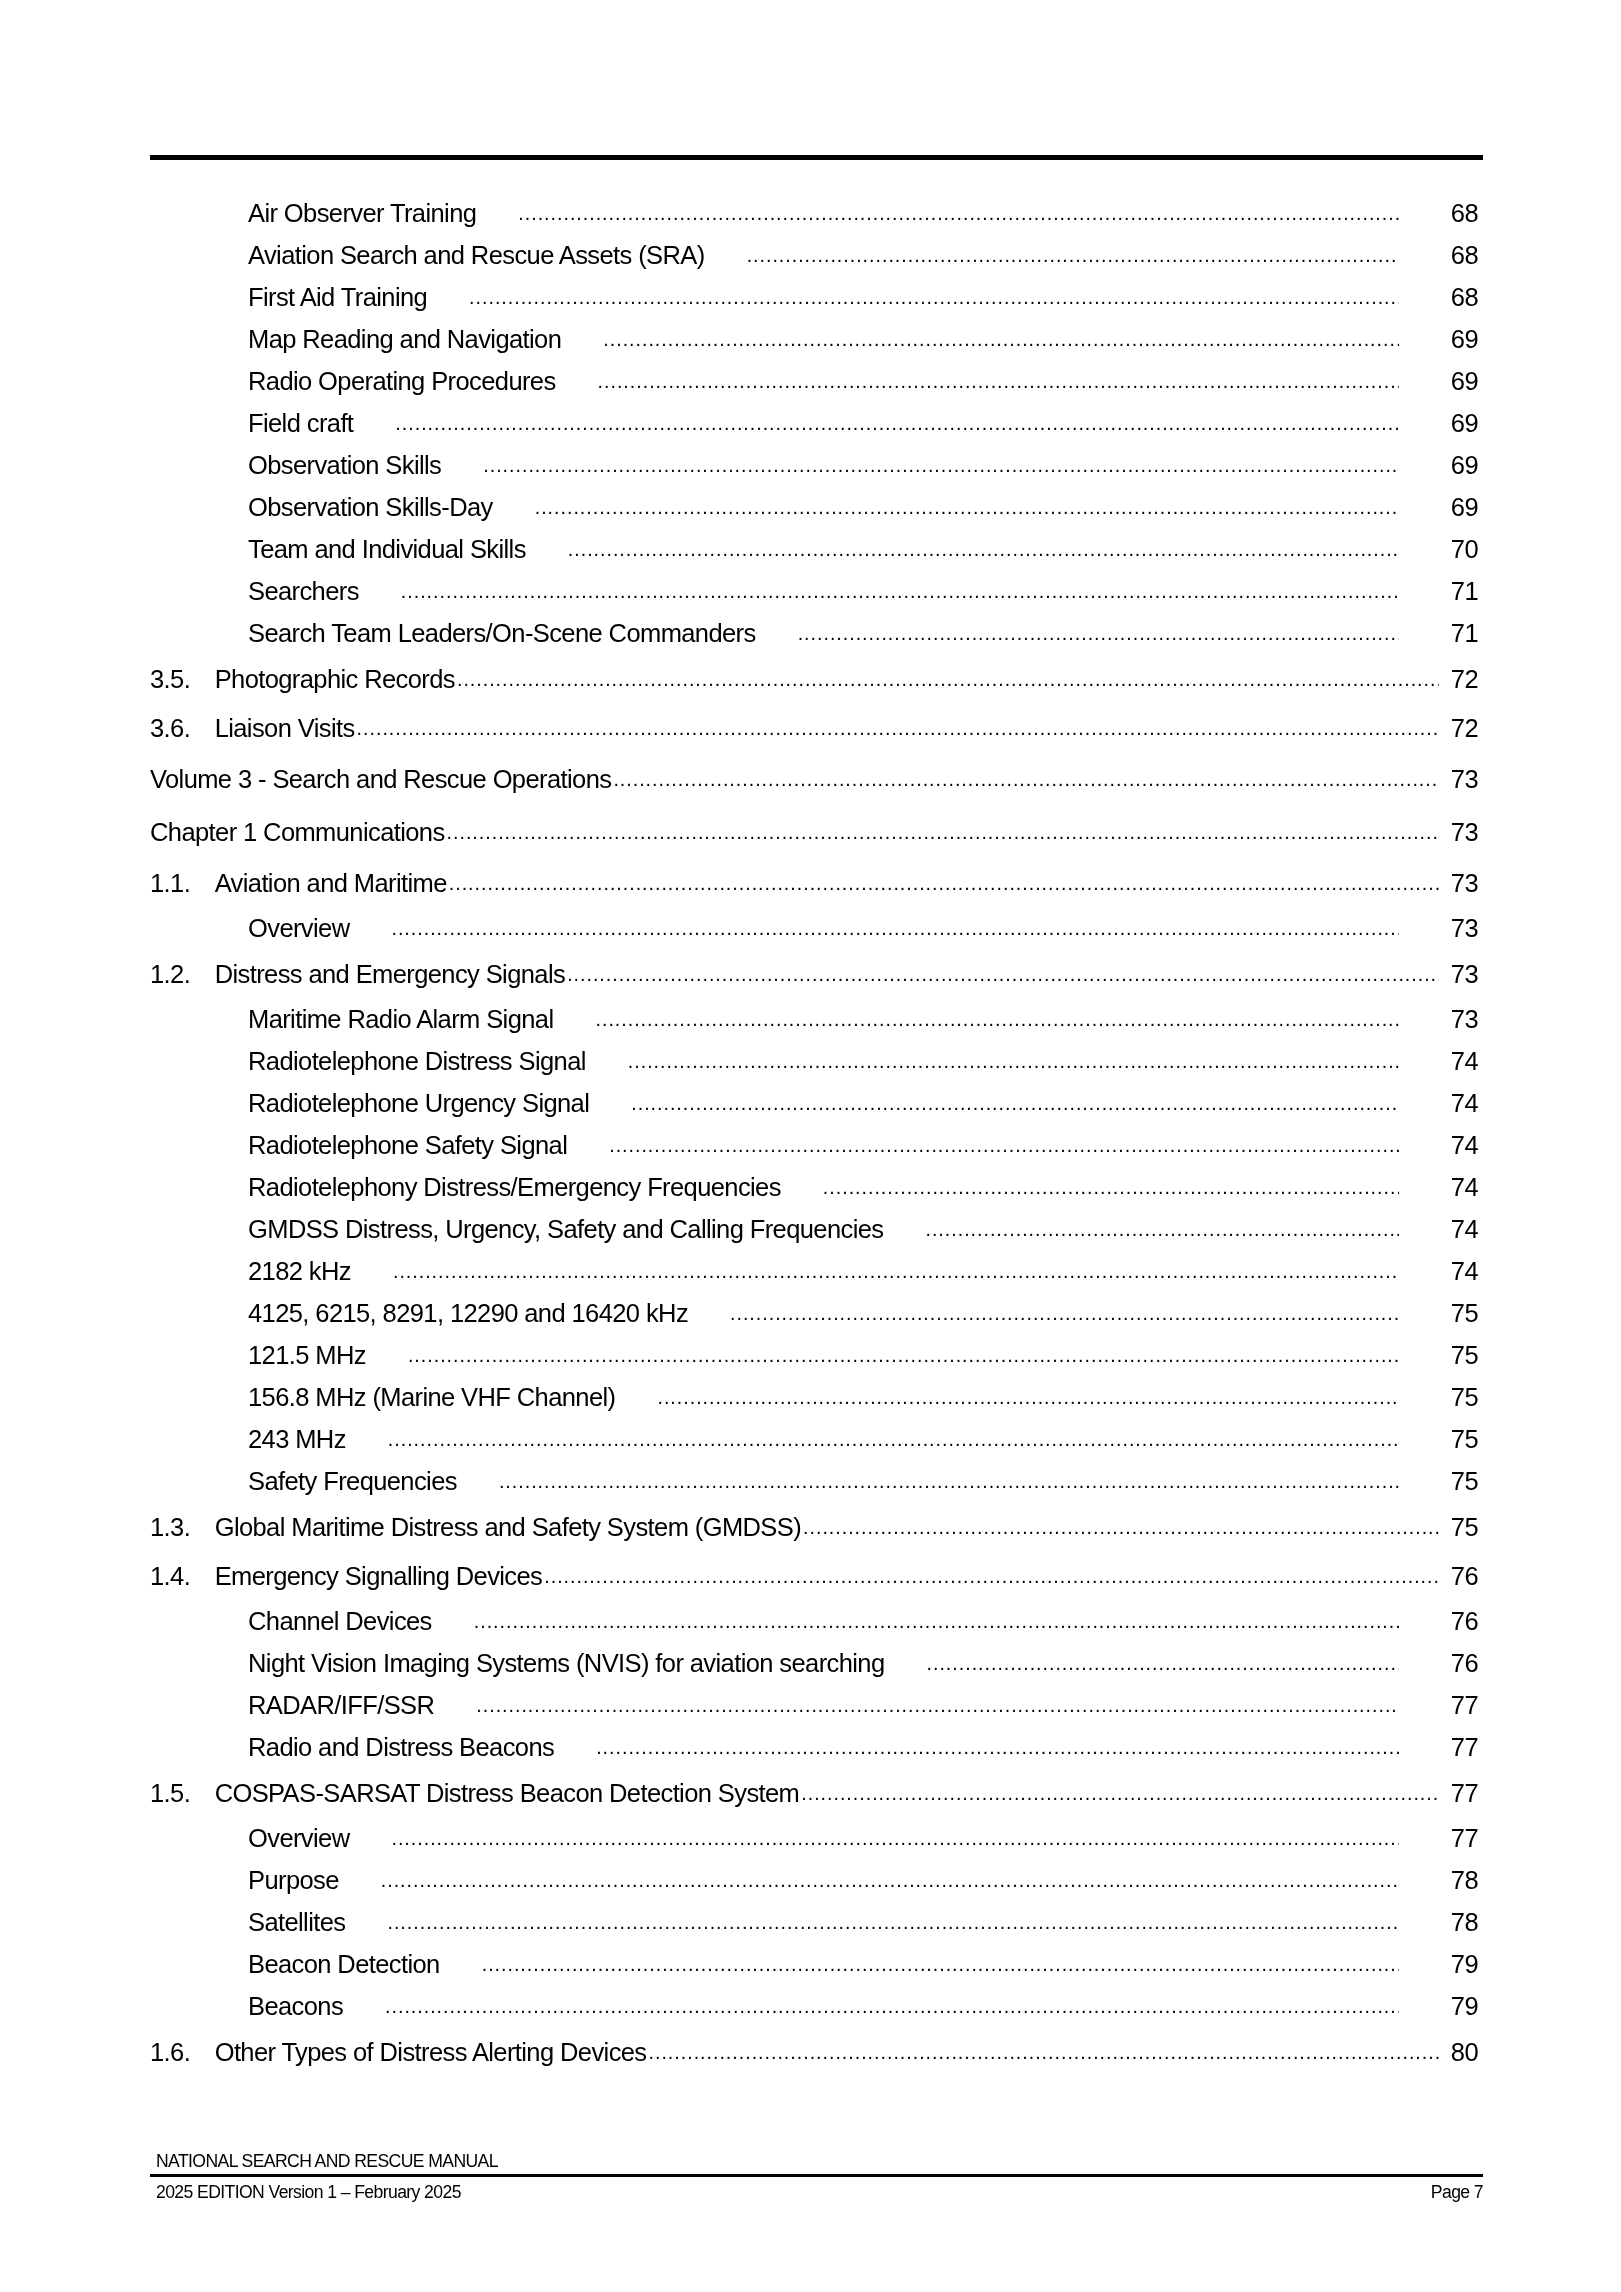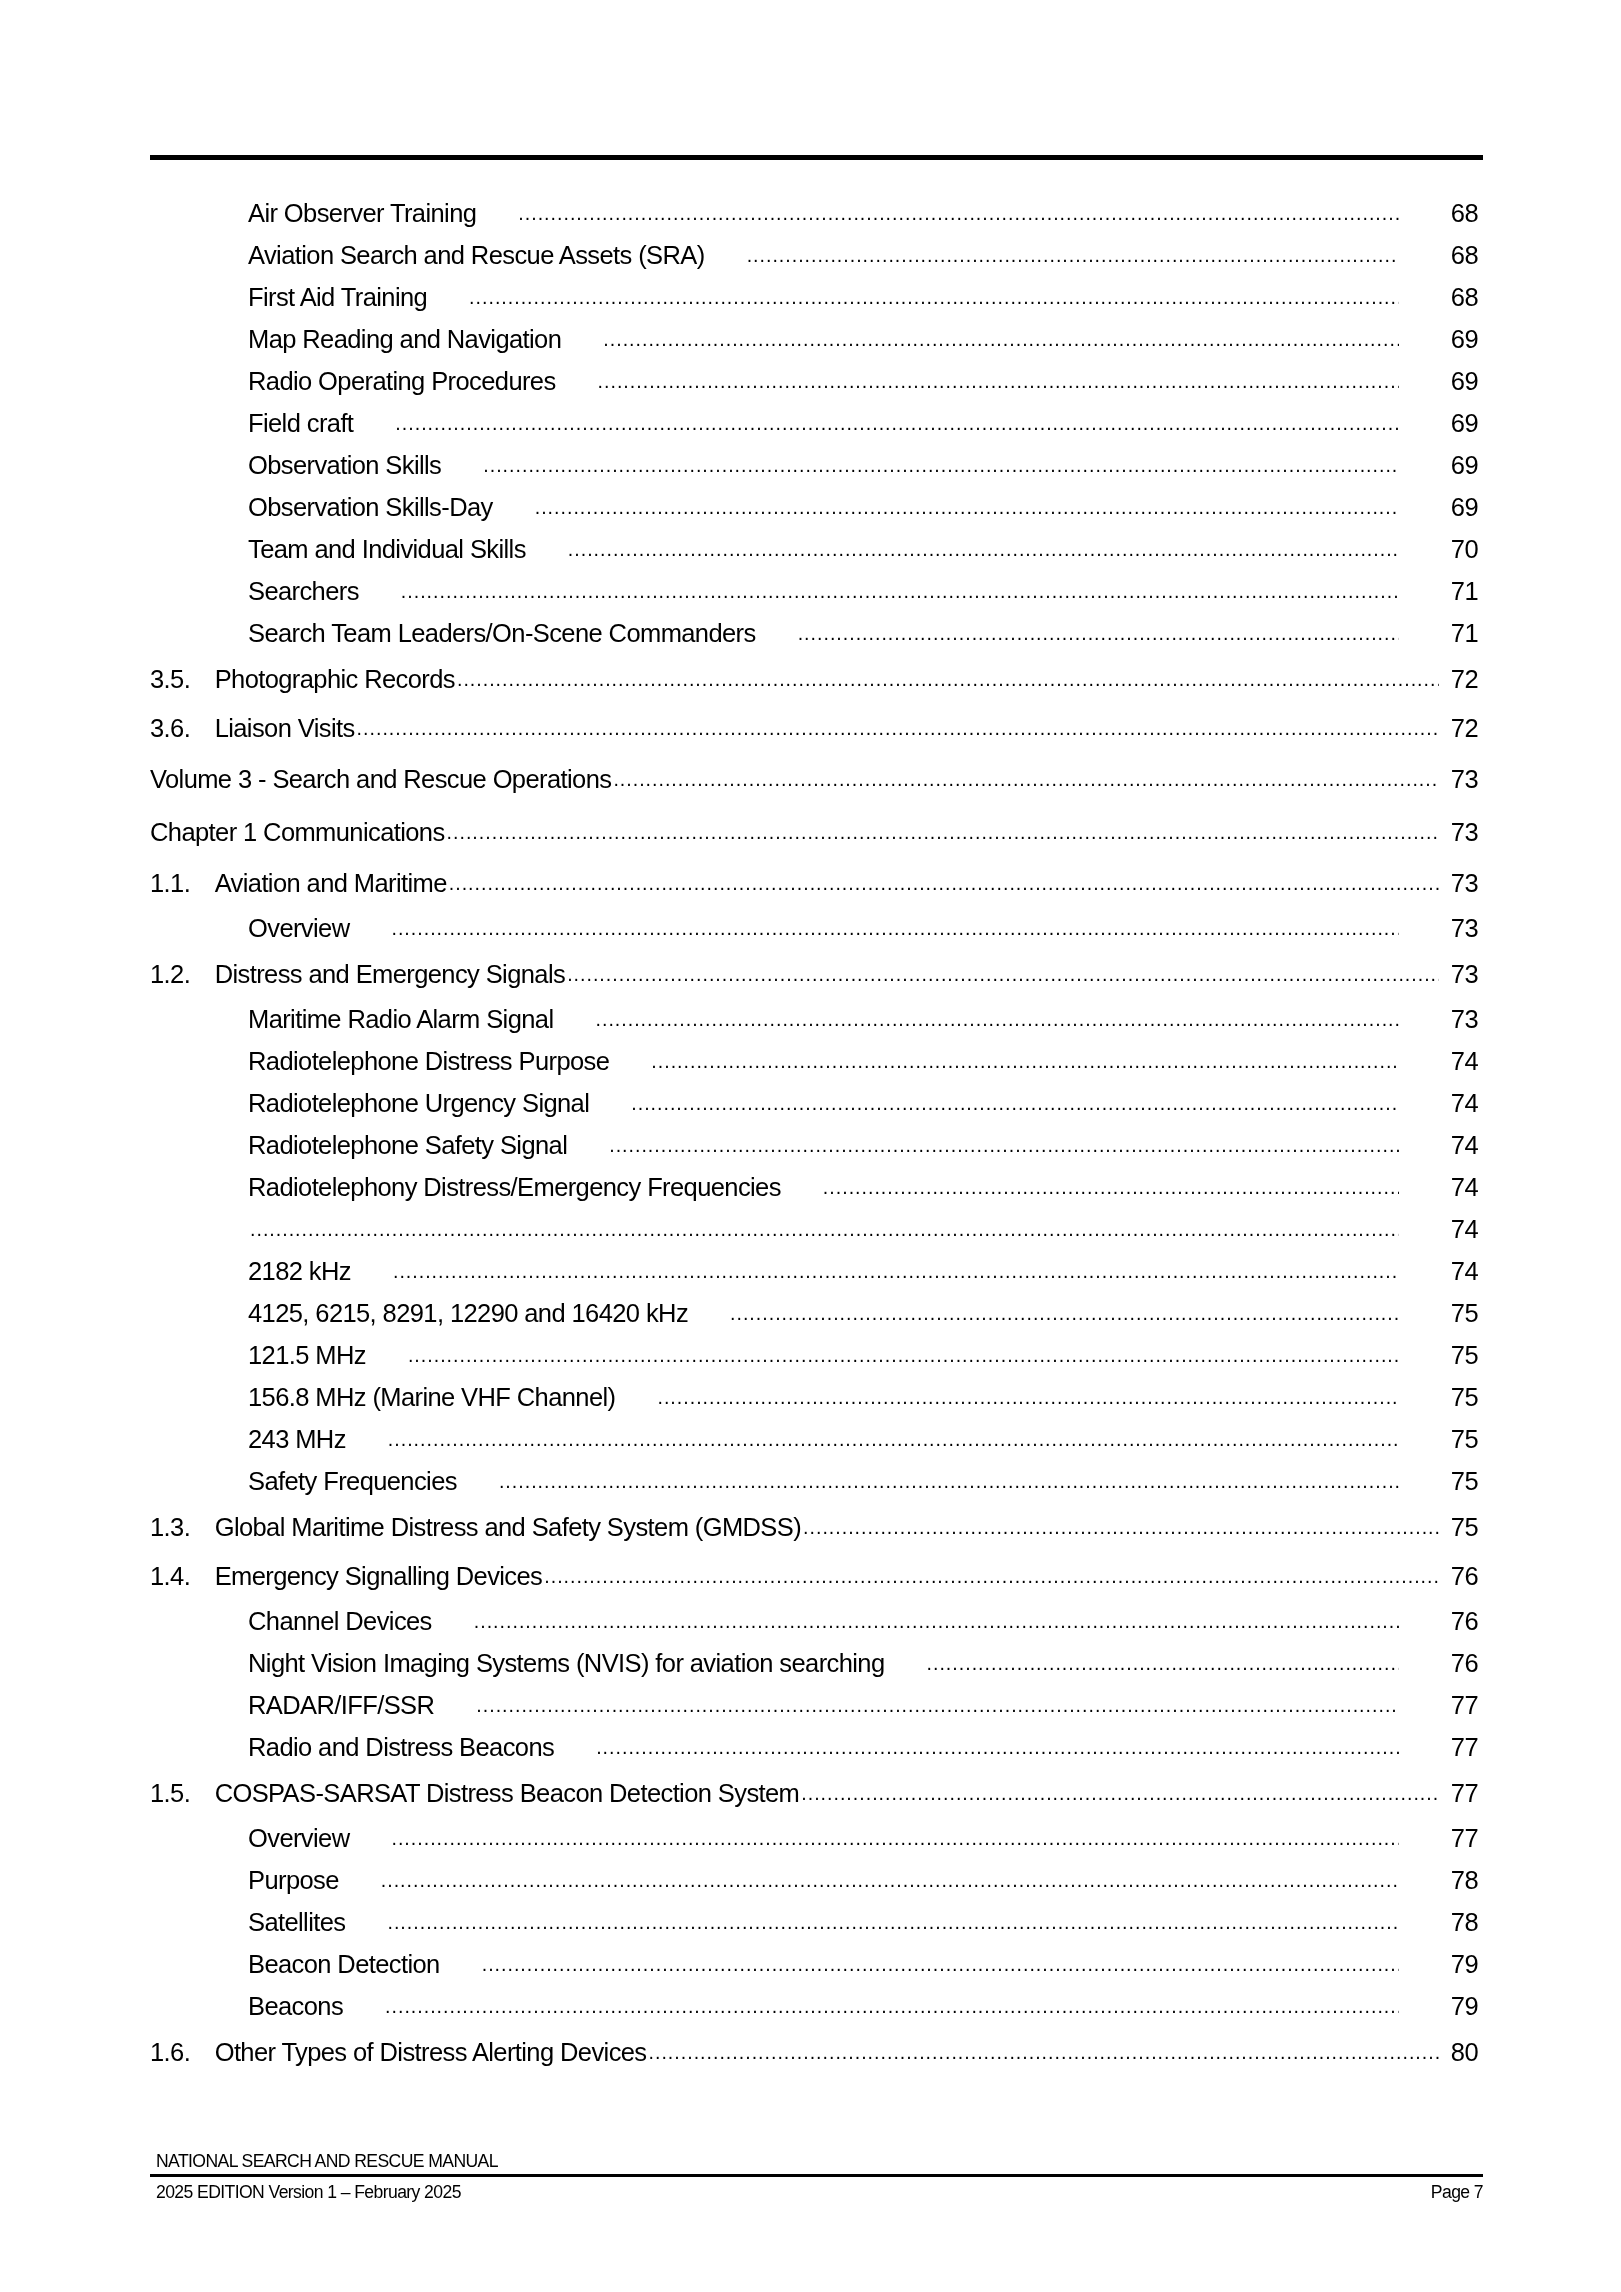--- a/index.html
+++ b/index.html
@@ -122,40 +122,41 @@
       <span class="title">Distress and Emergency Signals</span>
       <span class="leader"></span>
       <span class="page">73</span>
     </div>
     <div class="row lvl3">
       <span class="title">Maritime Radio Alarm Signal</span>
       <span class="leader"></span>
       <span class="page">73</span>
     </div>
     <div class="row lvl3">
-      <span class="title">Radiotelephone Distress Purpose</span>
+      <span class="title">Radiotelephone Distress Signal</span>
       <span class="leader"></span>
       <span class="page">74</span>
     </div>
     <div class="row lvl3">
       <span class="title">Radiotelephone Urgency Signal</span>
       <span class="leader"></span>
       <span class="page">74</span>
     </div>
     <div class="row lvl3">
       <span class="title">Radiotelephone Safety Signal</span>
       <span class="leader"></span>
       <span class="page">74</span>
     </div>
     <div class="row lvl3">
       <span class="title">Radiotelephony Distress/Emergency Frequencies</span>
       <span class="leader"></span>
       <span class="page">74</span>
     </div>
     <div class="row lvl3">
+      <span class="title">GMDSS Distress, Urgency, Safety and Calling Frequencies</span>
       <span class="leader"></span>
       <span class="page">74</span>
     </div>
     <div class="row lvl3">
       <span class="title">2182 kHz</span>
       <span class="leader"></span>
       <span class="page">74</span>
     </div>
     <div class="row lvl3">
       <span class="title">4125, 6215, 8291, 12290 and 16420 kHz</span>

